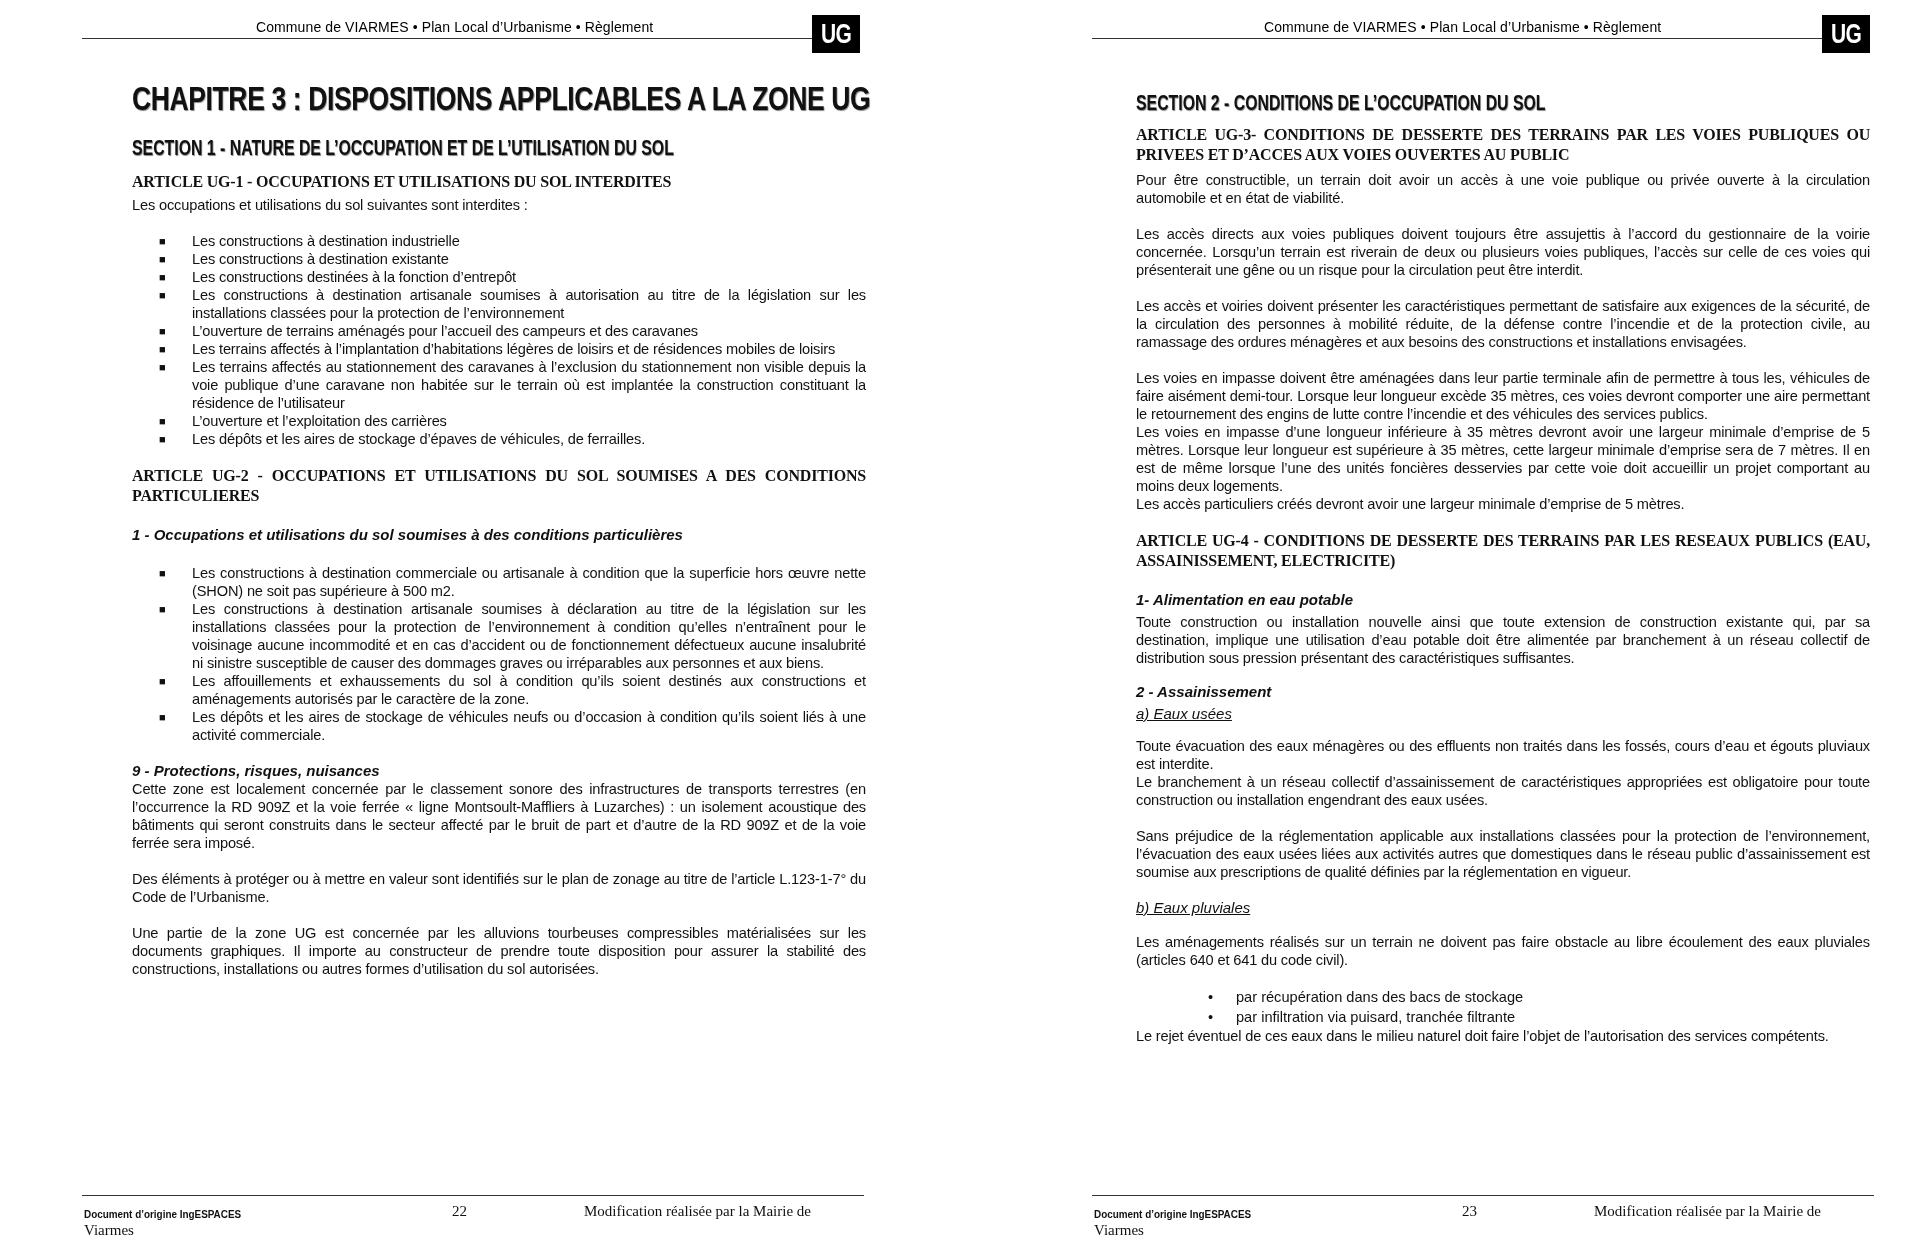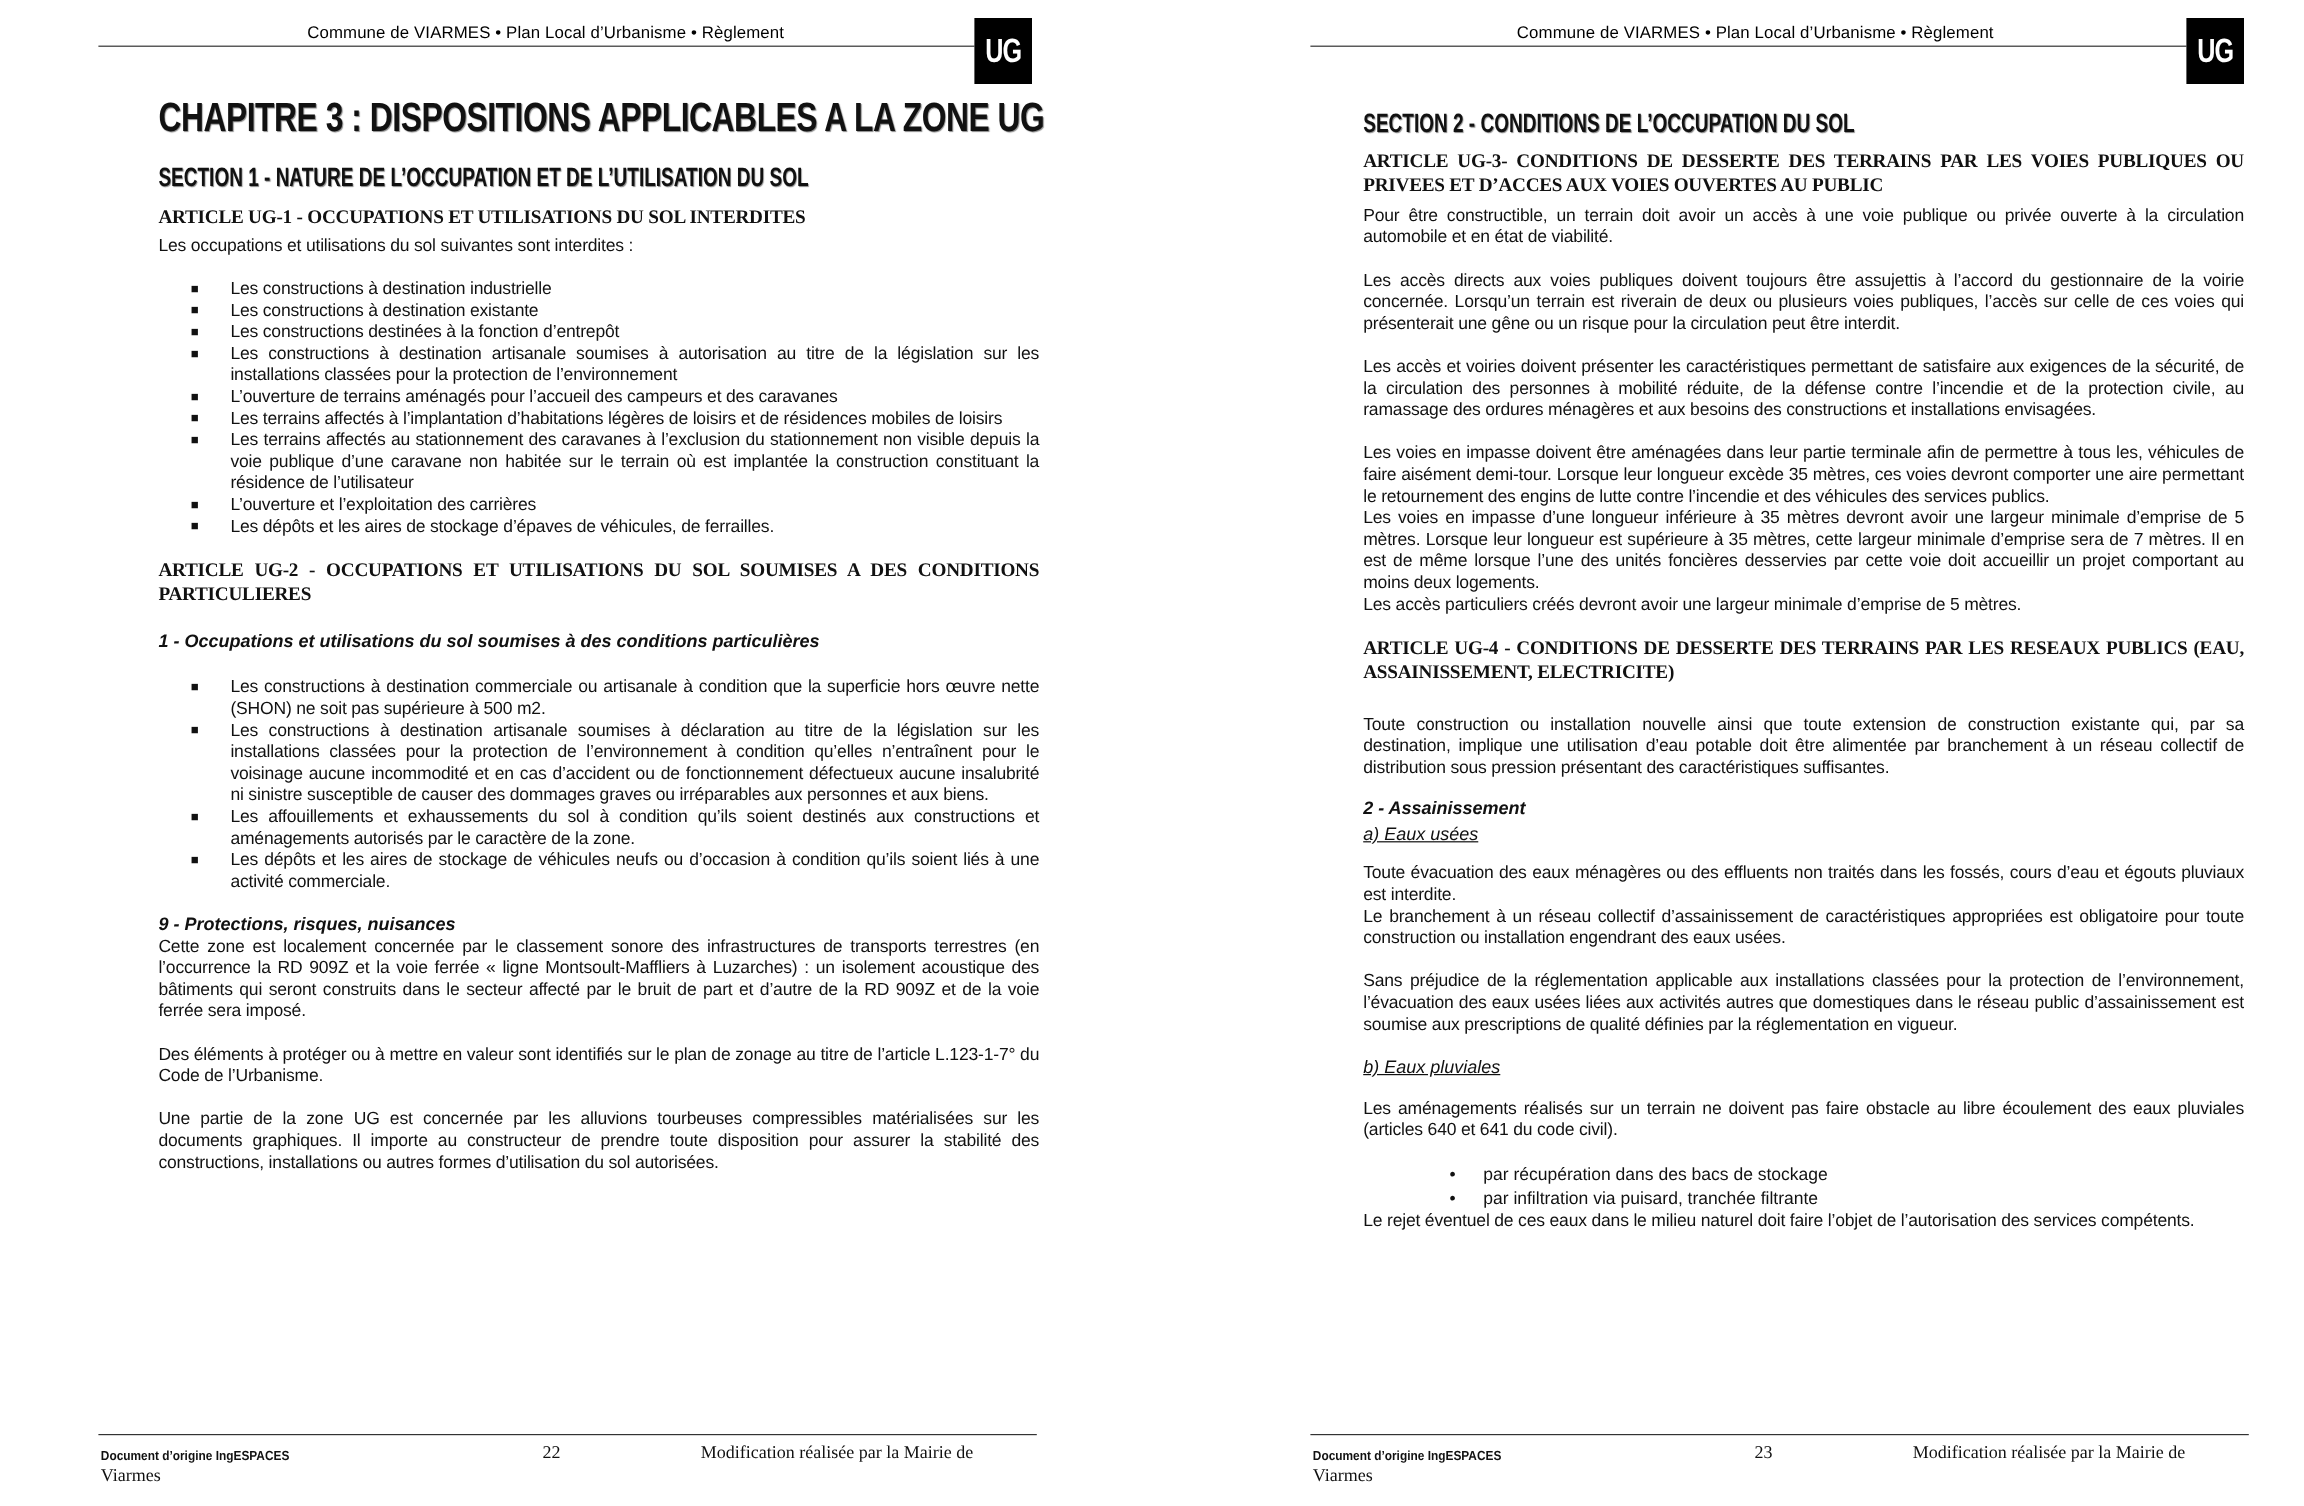--- a/index.html
+++ b/index.html
@@ -8,21 +8,21 @@
   .page { position: absolute; top: 0; height: 1255px; }
   #page-left { left: 82px; width: 790px; }
   #page-right { left: 1092px; width: 790px; }
 
   .hdr-line { position: absolute; top: 38px; height: 0; border-top: 1.5px solid #333; }
   #page-left .hdr-line { left: 0; width: 730px; }
   #page-right .hdr-line { left: 0; width: 730px; }
   .hdr-text { position: absolute; top: 19px; font-size: 14px; letter-spacing: 0.1px; color: #000000; white-space: nowrap; }
   #page-left .hdr-text { left: 174px; }
   #page-right .hdr-text { left: 172px; }
-  .badge { position: absolute; top: 15px; width: 48px; height: 55px; background: #000; color: #fff;
+  .badge { position: absolute; top: 15px; width: 48px; height: 38px; background: #000; color: #fff;
            font-family: "Liberation Sans", sans-serif; font-weight: bold; font-size: 28px;
            display: flex; align-items: center; justify-content: center; }
   .badge span { display: inline-block; transform: scaleX(0.75); letter-spacing: -1px; }
   #page-left .badge { left: 730px; }
   #page-right .badge { left: 730px; }
 
   .content { position: absolute; left: 50px; width: 734px; }
   #page-right .content { left: 44px; width: 734px; }
   #page-left .content { top: 76px; }
   #page-right .content { top: 89px; }
@@ -127,20 +127,21 @@
     <p class="t">Les accès directs aux voies publiques doivent toujours être assujettis à l’accord du gestionnaire de la voirie concernée. Lorsqu’un terrain est riverain de deux ou plusieurs voies publiques, l’accès sur celle de ces voies qui présenterait une gêne ou un risque pour la circulation peut être interdit.</p>
     <div class="sp18"></div>
     <p class="t">Les accès et voiries doivent présenter les caractéristiques permettant de satisfaire aux exigences de la sécurité, de la circulation des personnes à mobilité réduite, de la défense contre l’incendie et de la protection civile, au ramassage des ordures ménagères et aux besoins des constructions et installations envisagées.</p>
     <div class="sp18"></div>
     <p class="t">Les voies en impasse doivent être aménagées dans leur partie terminale afin de permettre à tous les, véhicules de faire aisément demi-tour. Lorsque leur longueur excède 35 mètres, ces voies devront comporter une aire permettant le retournement des engins de lutte contre l’incendie et des véhicules des services publics.</p>
     <p class="t">Les voies en impasse d’une longueur inférieure à 35 mètres devront avoir une largeur minimale d’emprise de 5 mètres. Lorsque leur longueur est supérieure à 35 mètres, cette largeur minimale d’emprise sera de 7 mètres. Il en est de même lorsque l’une des unités foncières desservies par cette voie doit accueillir un projet comportant au moins deux logements.</p>
     <p class="t">Les accès particuliers créés devront avoir une largeur minimale d’emprise de 5 mètres.</p>
     <div class="sp18"></div>
     <h3 class="art">ARTICLE UG-4 - CONDITIONS DE DESSERTE DES TERRAINS PAR LES RESEAUX PUBLICS (EAU, ASSAINISSEMENT, ELECTRICITE)</h3>
     <div class="sp20"></div>
+    <p class="sub">1- Alimentation en eau potable</p>
     <div class="sp4"></div>
     <p class="t">Toute construction ou installation nouvelle ainsi que toute extension de construction existante qui, par sa destination, implique une utilisation d’eau potable doit être alimentée par branchement à un réseau collectif de distribution sous pression présentant des caractéristiques suffisantes.</p>
     <div class="sp16"></div>
     <p class="sub">2 - Assainissement</p>
     <div class="sp4"></div>
     <p class="subu">a) Eaux usées</p>
     <div class="sp14"></div>
     <p class="t">Toute évacuation des eaux ménagères ou des effluents non traités dans les fossés, cours d’eau et égouts pluviaux est interdite.</p>
     <p class="t">Le branchement à un réseau collectif d’assainissement de caractéristiques appropriées est obligatoire pour toute construction ou installation engendrant des eaux usées.</p>
     <div class="sp18"></div>

